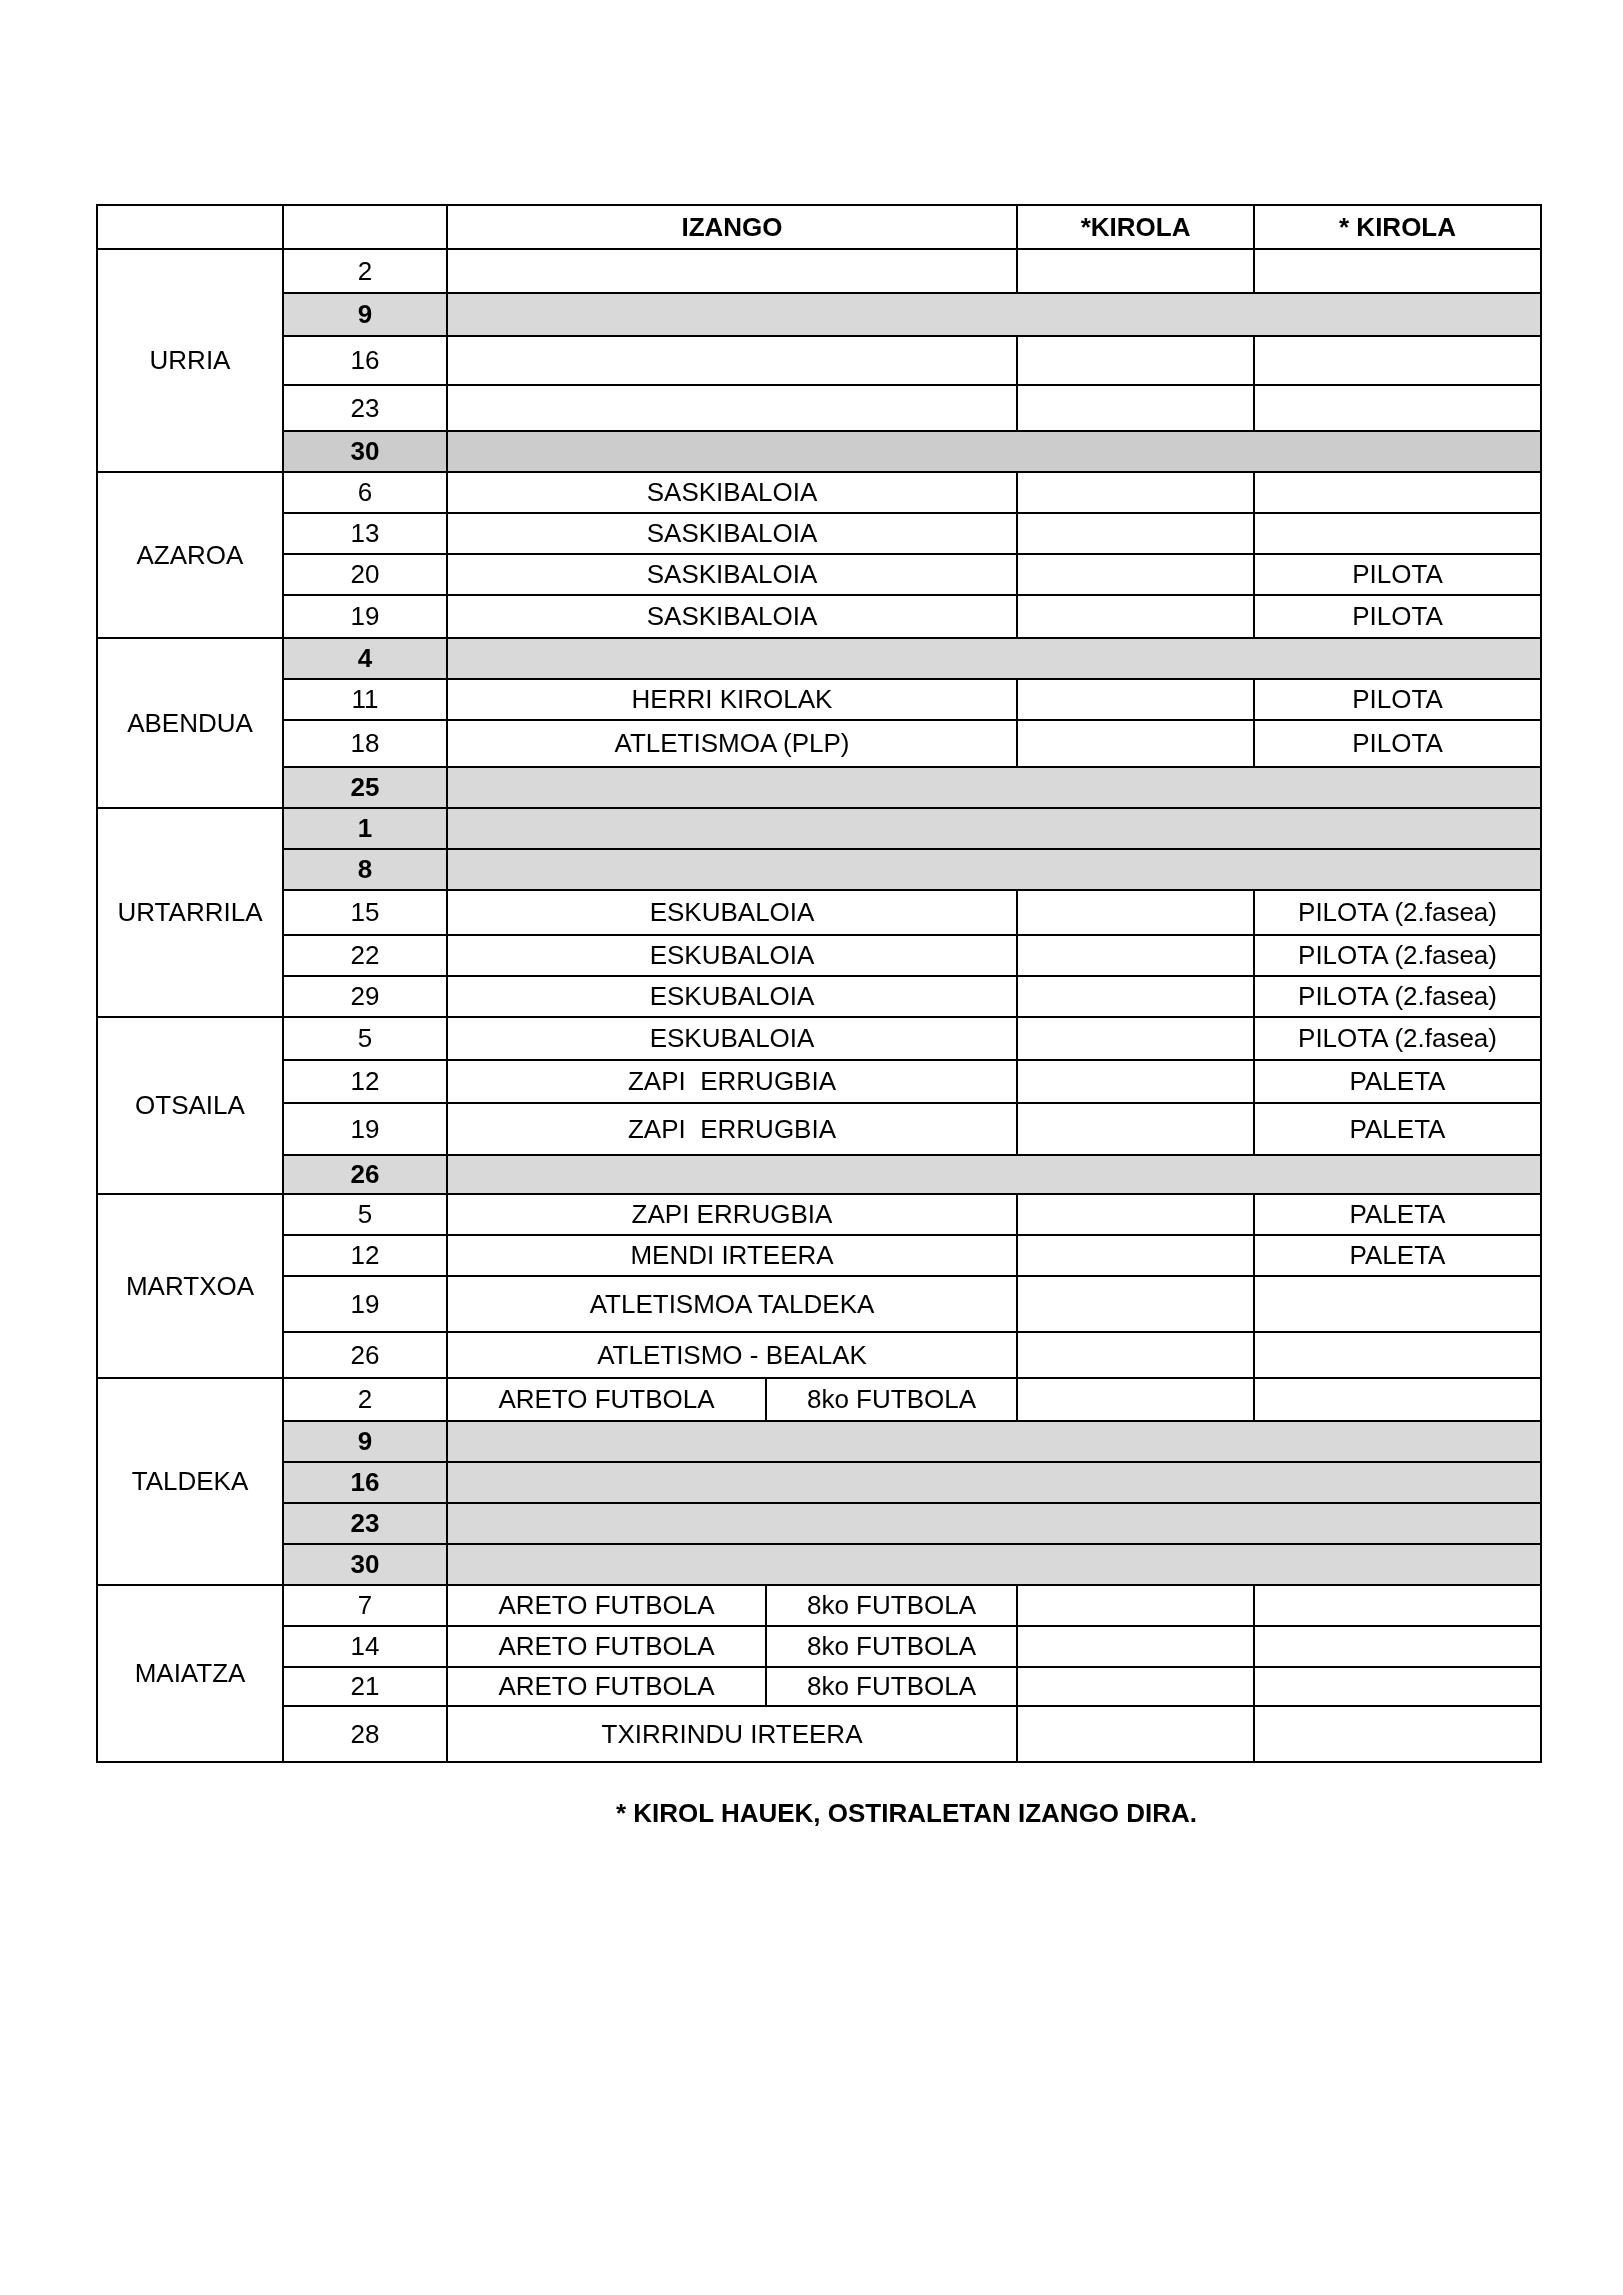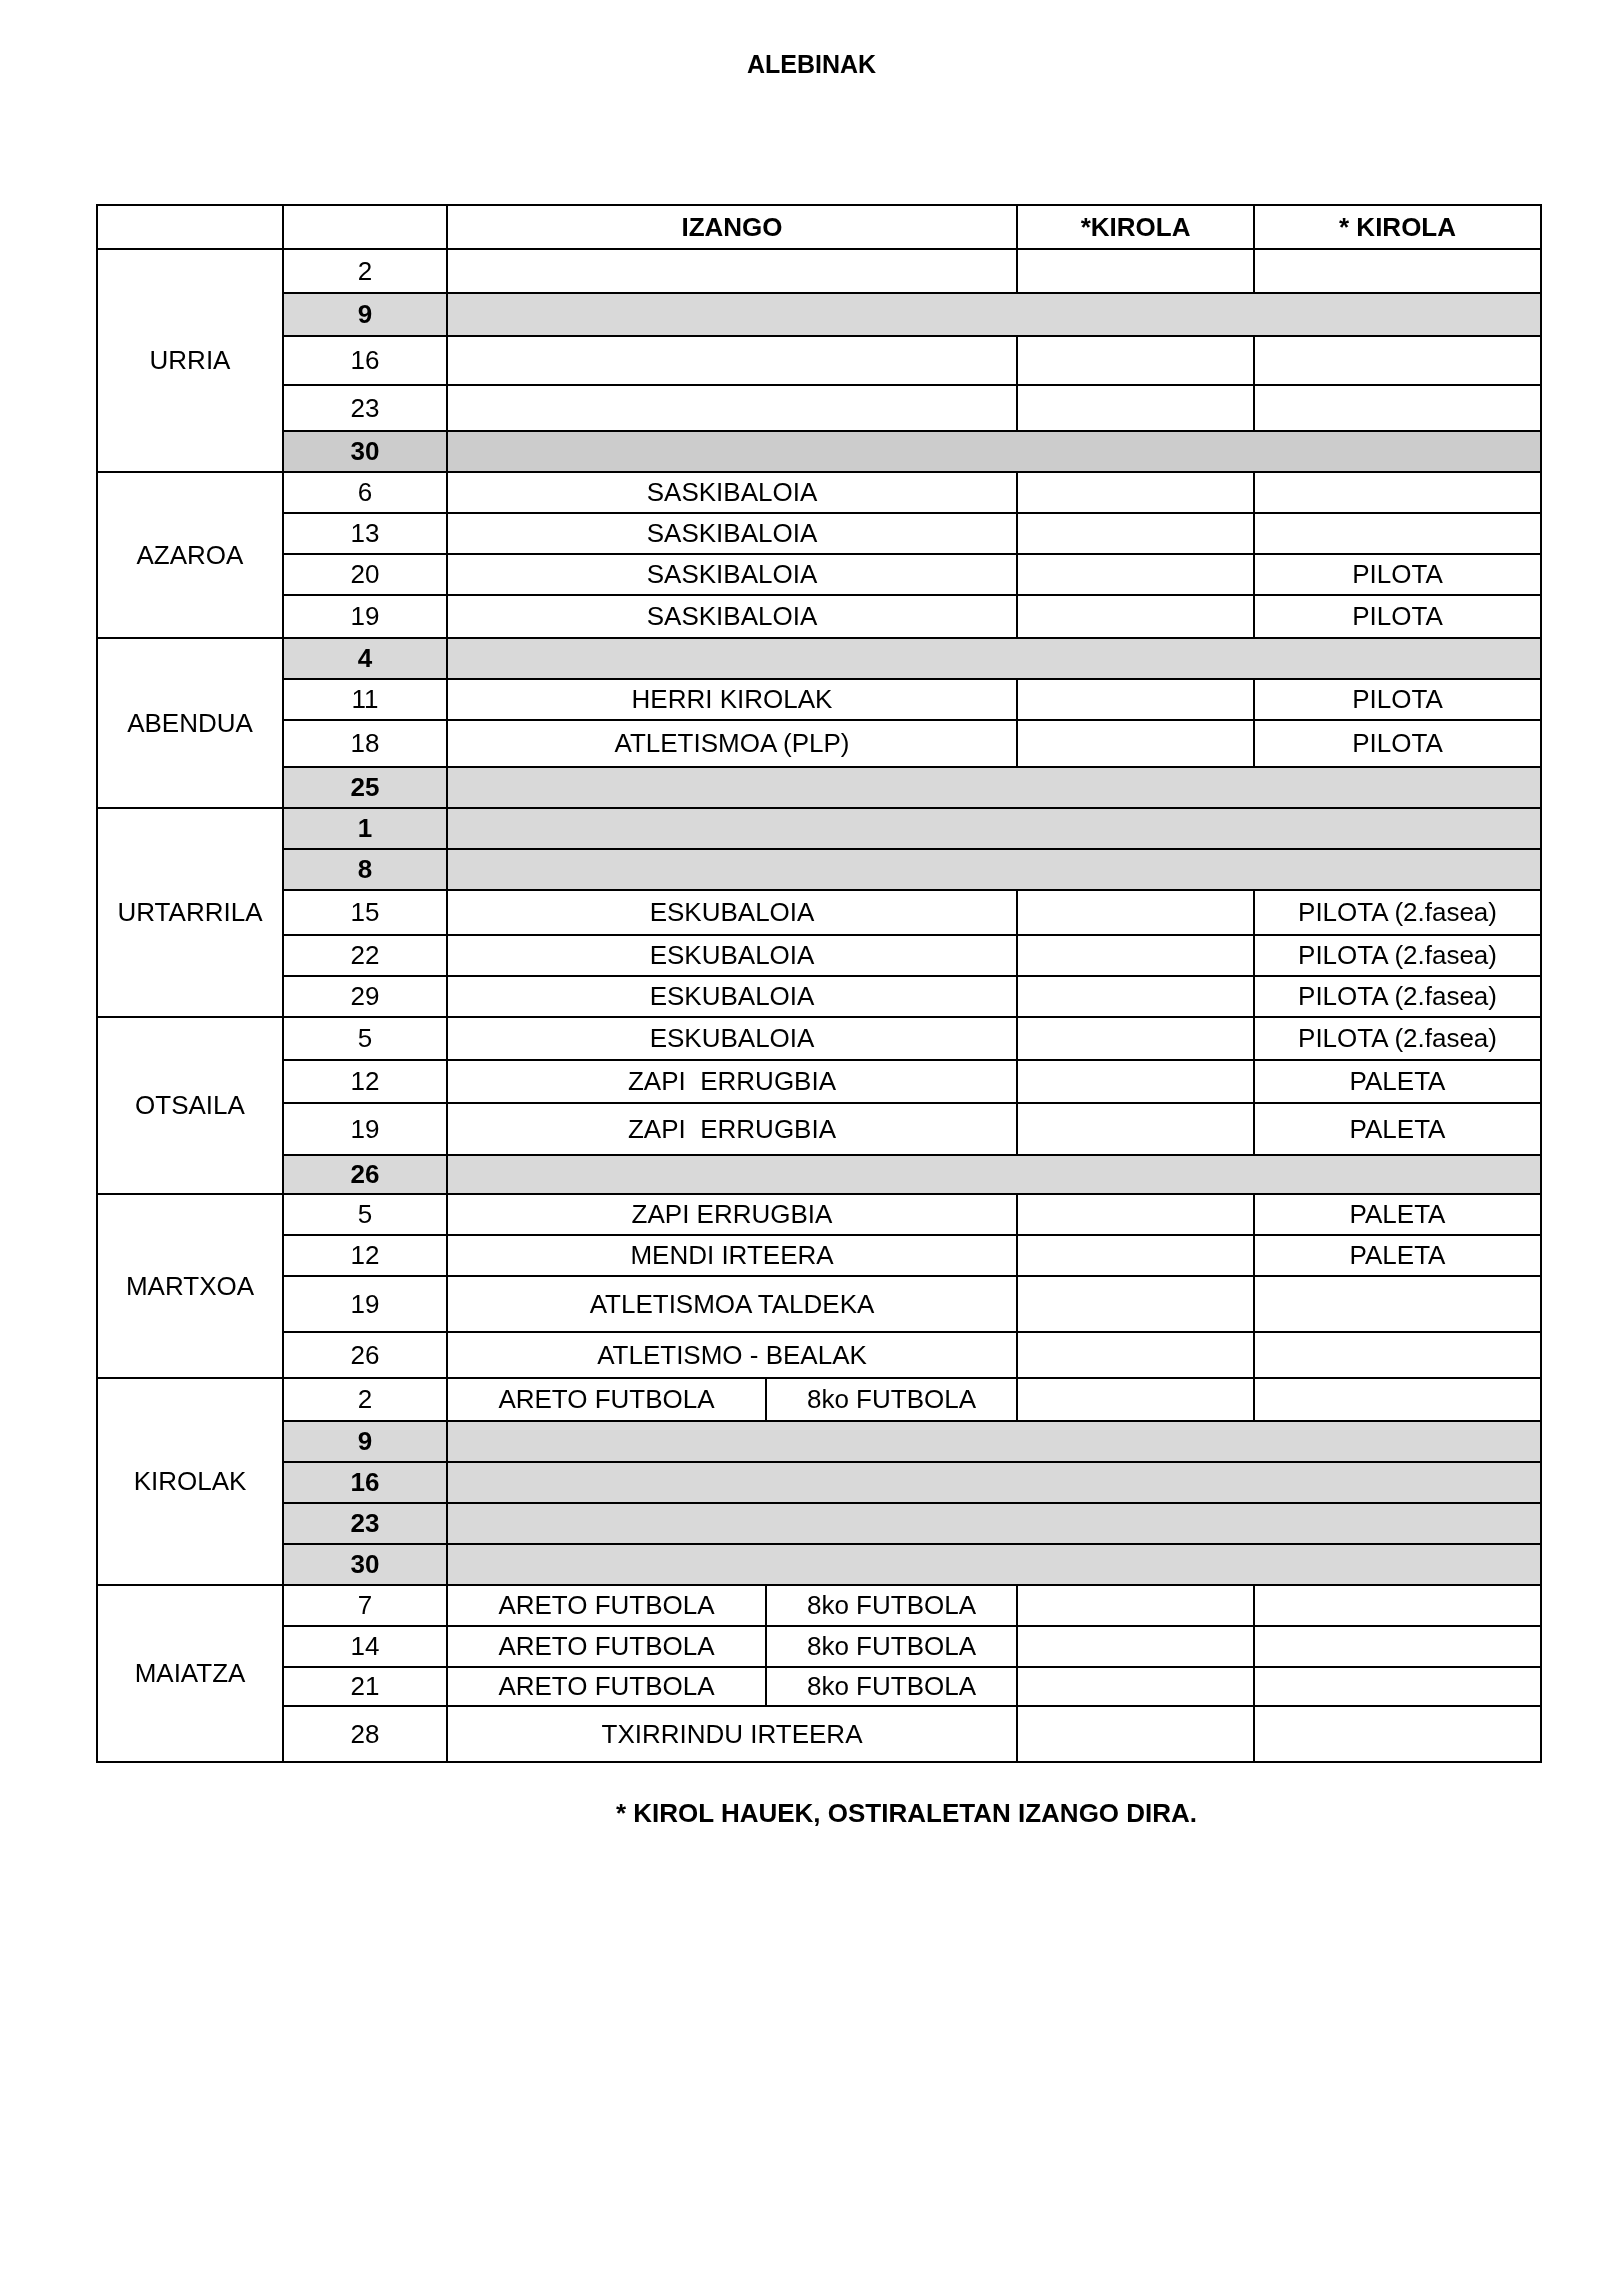--- a/index.html
+++ b/index.html
@@ -32,21 +32,20 @@
   td.cell-text { text-align: center; }
   .footnote {
     position: absolute; left: 0; width: 1623px; top: 1798px;
     text-align: center; font-weight: bold; font-size: 26px; padding-left: 190px; box-sizing: border-box;
   }
 </style>
 </head>
 <body>
 
 <div class="title-block">
-  <div>ALEBINAK</div>
 </div>
 
 <table class="schedule">
   <colgroup>
     <col style="width:186px">
     <col style="width:164px">
     <col style="width:319px">
     <col style="width:251px">
     <col style="width:237px">
     <col style="width:287px">
@@ -203,21 +202,21 @@
         <td class="cell-text vthin" style="white-space: pre;"></td>
         <td class="cell-text" style="white-space: pre;"></td>
       </tr>
       <tr style="height: 46px;">
         <td class="day">26</td>
         <td class="cell-text vthin" colspan="2" style="white-space: pre;">ATLETISMO - BEALAK</td>
         <td class="cell-text vthin" style="white-space: pre;"></td>
         <td class="cell-text" style="white-space: pre;"></td>
       </tr>
       <tr style="height: 43px;">
-        <td class="month" rowspan="5">KIROLAK</td>
+        <td class="month" rowspan="5">TALDEKA</td>
         <td class="day">2</td>
         <td class="cell-text vthin" style="white-space: pre;">ARETO FUTBOLA</td>
         <td class="cell-text vthin" style="white-space: pre;">8ko FUTBOLA</td>
         <td class="cell-text vthin" style="white-space: pre;"></td>
         <td class="cell-text" style="white-space: pre;"></td>
       </tr>
       <tr class="holiday" style="height: 41px;">
         <td class="day">9</td>
         <td colspan="4"></td>
       </tr>

